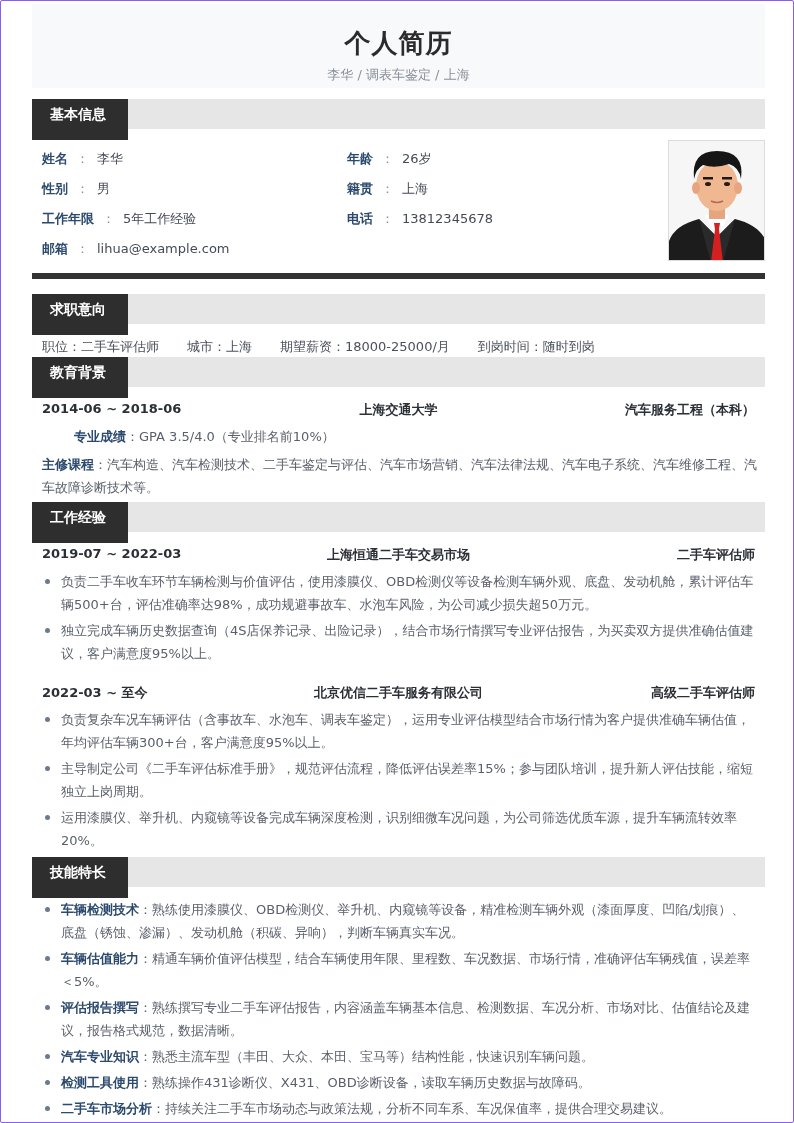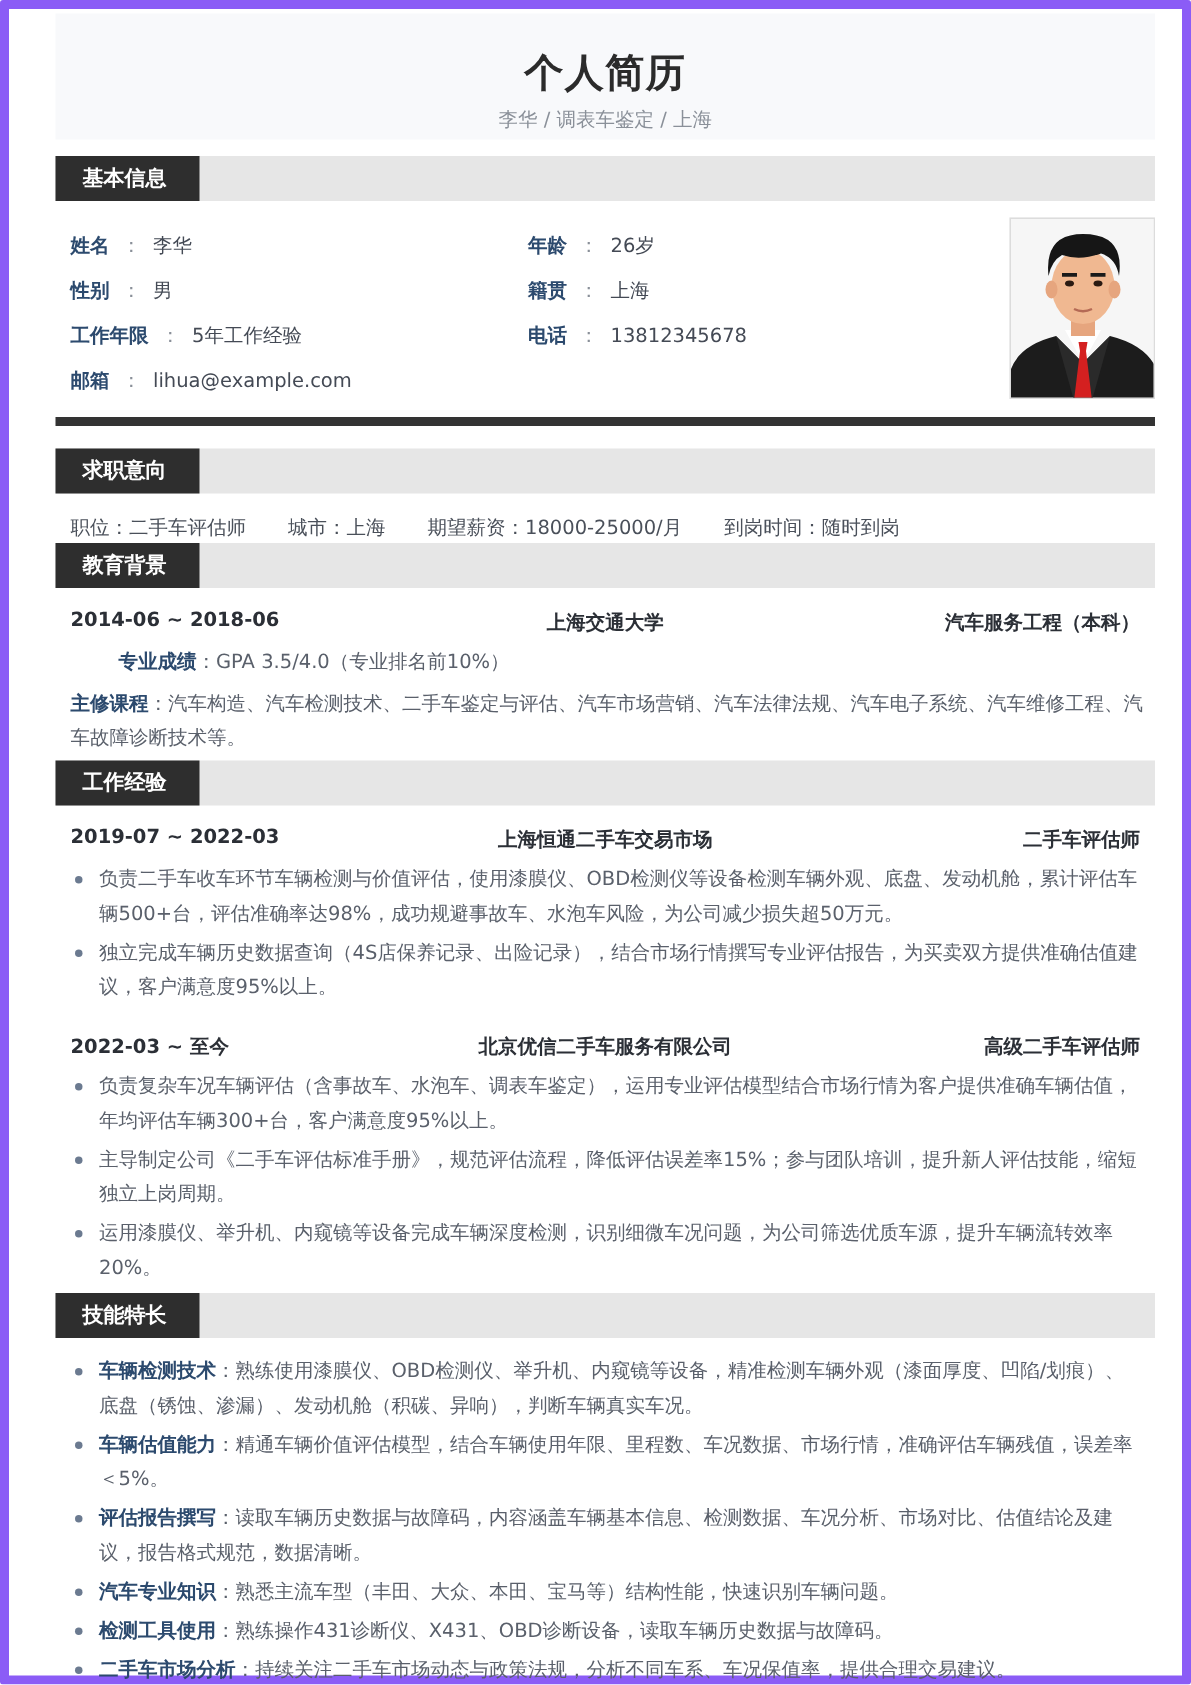--- a/index.html
+++ b/index.html
@@ -4,40 +4,40 @@
 <style>
   * { box-sizing: border-box; margin: 0; padding: 0; }
   html, body { width: 794px; height: 1123px; background: #ffffff; overflow: hidden; }
   body {
     font-family: "DejaVu Sans", "Liberation Sans", sans-serif;
     color: #555b66;
     position: relative;
   }
   .page {
     position: absolute; left: 0; top: 0; width: 794px; height: 1123px;
-    border: 6px solid #8b5cf6; border-radius: 2px; background: #fff;
+    border: 1px solid #8b5cf6; border-radius: 2px; background: #fff;
   }
   .header {
     position: absolute; left: 31px; top: 3px; width: 733px; height: 84px;
     background: #f8f9fb; text-align: center;
   }
   .header .title {
     position: absolute; left: 0; right: 0; top: 22px;
     font-size: 26px; font-weight: bold; color: #2b2b2b; letter-spacing: 1px;
   }
   .header .subtitle {
     position: absolute; left: 0; right: 0; top: 62px;
     font-size: 13px; color: #8a9099;
   }
 
   .section-bar {
     position: absolute; left: 31px; width: 733px; height: 30px; background: #e6e6e6;
   }
   .section-bar .tag {
-    position: absolute; left: 0; top: 0; height: 30px; width: 96px;
+    position: absolute; left: 0; top: 0; height: 41px; width: 96px;
     background: #2e2e2e; color: #ffffff; font-weight: bold; font-size: 14px;
     line-height: 30px; padding-left: 18px;
   }
 
   .info-label { font-weight: bold; color: #2c4a6e; font-size: 13px; }
   .info-colon { color: #8a9099; font-size: 13px; margin: 0 8px 0 8px; }
   .info-value { color: #444a55; font-size: 13px; }
   .info-item { position: absolute; white-space: nowrap; }
 
   .photo {
@@ -193,19 +193,19 @@
     <li>主导制定公司《二手车评估标准手册》，规范评估流程，降低评估误差率15%；参与团队培训，提升新人评估技能，缩短独立上岗周期。</li>
     <li>运用漆膜仪、举升机、内窥镜等设备完成车辆深度检测，识别细微车况问题，为公司筛选优质车源，提升车辆流转效率20%。</li>
   </ul>
 
   <div class="section-bar" style="top:856px;">
     <div class="tag">技能特长</div>
   </div>
   <ul class="bullets" style="top:897px;">
     <li><span class="lbl">车辆检测技术</span><span>：熟练使用漆膜仪、OBD检测仪、举升机、内窥镜等设备，精准检测车辆外观（漆面厚度、凹陷/划痕）、底盘（锈蚀、渗漏）、发动机舱（积碳、异响），判断车辆真实车况。</span></li>
     <li><span class="lbl">车辆估值能力</span><span>：精通车辆价值评估模型，结合车辆使用年限、里程数、车况数据、市场行情，准确评估车辆残值，误差率＜5%。</span></li>
-    <li><span class="lbl">评估报告撰写</span><span>：读取车辆历史数据与故障码，内容涵盖车辆基本信息、检测数据、车况分析、市场对比、估值结论及建议，报告格式规范，数据清晰。</span></li>
+    <li><span class="lbl">评估报告撰写</span><span>：熟练撰写专业二手车评估报告，内容涵盖车辆基本信息、检测数据、车况分析、市场对比、估值结论及建议，报告格式规范，数据清晰。</span></li>
     <li><span class="lbl">汽车专业知识</span><span>：熟悉主流车型（丰田、大众、本田、宝马等）结构性能，快速识别车辆问题。</span></li>
     <li><span class="lbl">检测工具使用</span><span>：熟练操作431诊断仪、X431、OBD诊断设备，读取车辆历史数据与故障码。</span></li>
     <li><span class="lbl">二手车市场分析</span><span>：持续关注二手车市场动态与政策法规，分析不同车系、车况保值率，提供合理交易建议。</span></li>
   </ul>
 
 </div>
 
 </body></html>

